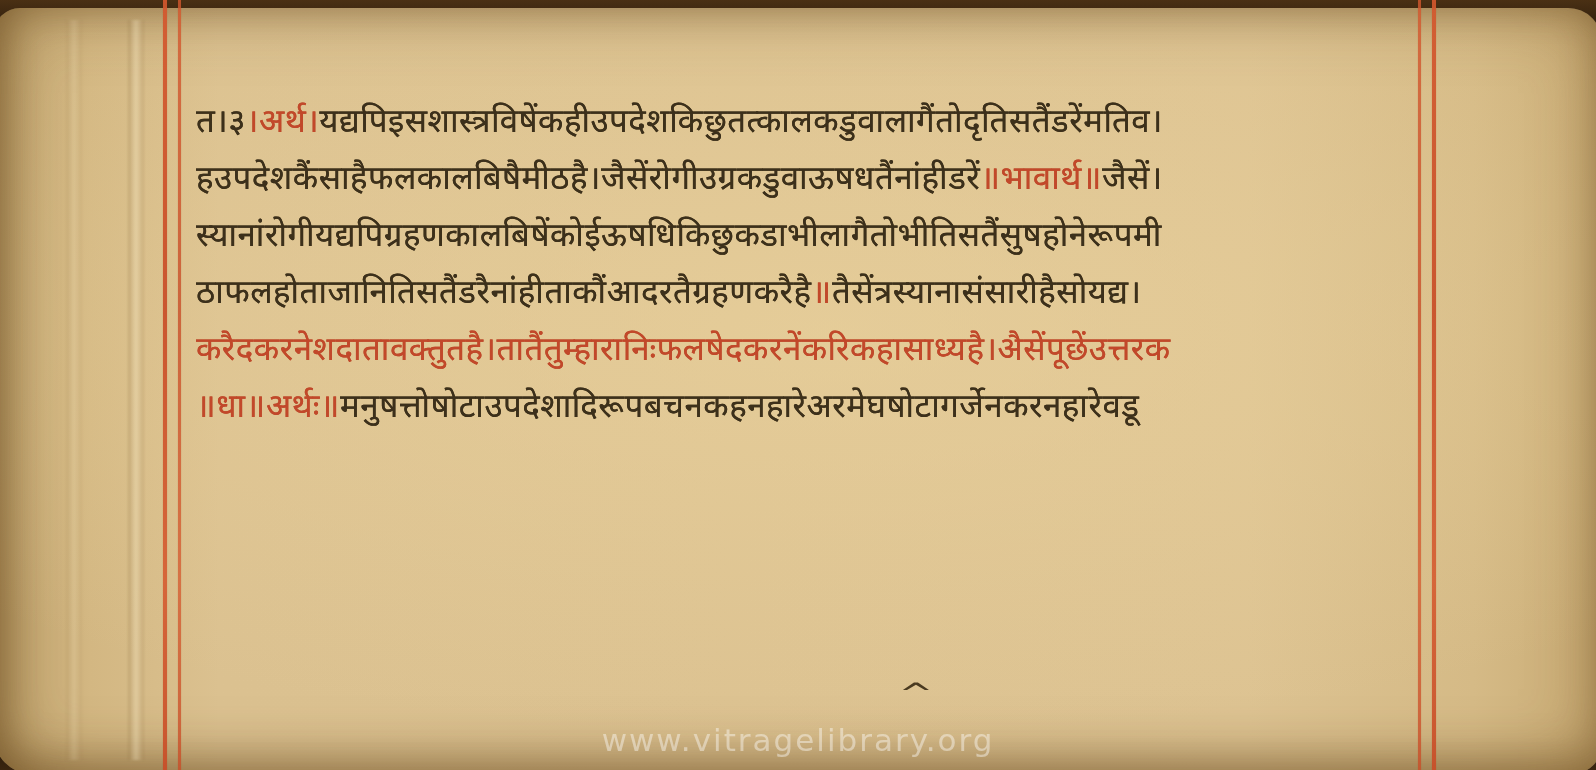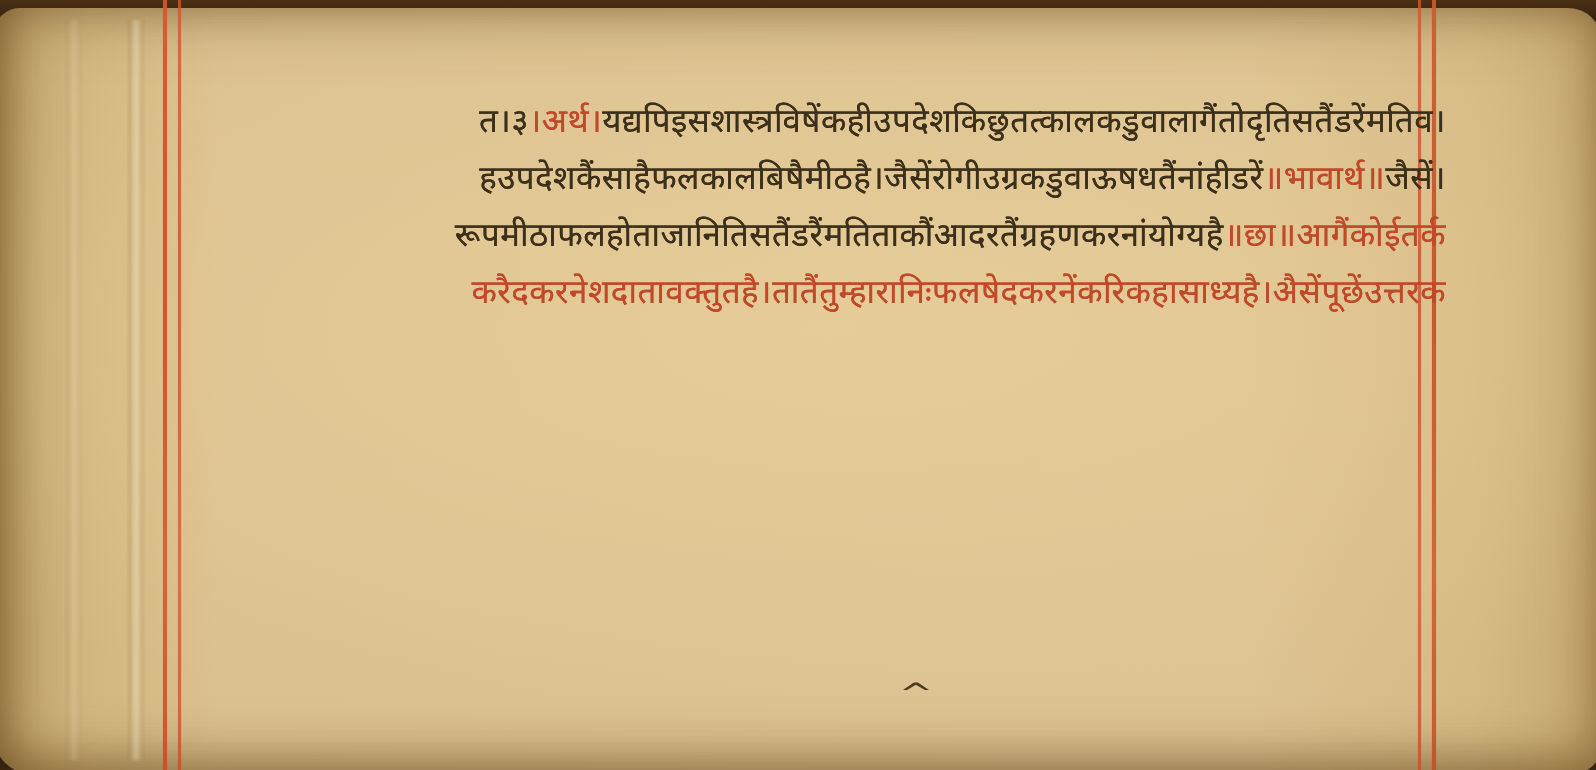--- a/index.html
+++ b/index.html
@@ -34,21 +34,20 @@
     position:absolute; top:0; bottom:0; width:4px;
     background:linear-gradient(180deg,#d4582e 0%, #c94e28 40%, #d65f33 75%, #c94e28 100%);
     opacity:.92;
     box-shadow:0 0 1px rgba(150,40,10,.6);
   }
   .rule.thin{width:3px; opacity:.8;}
   .text-block{
     position:absolute;
     left:196px; right:150px; top:92px;
     color:#3c301b;
-    text-align:right;
   }
   .ms-line{
     height:57px;
     line-height:57px;
     font-size:33px;
     white-space:nowrap;
     overflow:hidden;
     letter-spacing:.5px;
     text-shadow:0 0 .6px rgba(50,36,14,.9);
   }
@@ -80,19 +79,22 @@
   <div class="crease c1"></div>
 
   <div class="rule" style="left:163px;"></div>
   <div class="rule thin" style="left:178px;"></div>
   <div class="rule thin" style="left:1418px;"></div>
   <div class="rule" style="left:1432px;"></div>
 
   <div class="text-block">
       <div class="ms-line"><span class="seg-black">त।३</span><span class="seg-red">।अर्थ।</span><span class="seg-black">यद्यपिइसशास्त्रविषेंकहीउपदेशकिछुतत्कालकडुवालागैंतोदृतिसतैंडरेंमतिव।</span></div>
       <div class="ms-line"><span class="seg-black">हउपदेशकैंसाहैफलकालबिषैमीठहै।जैसेंरोगीउग्रकडुवाऊषधतैंनांहीडरें</span><span class="seg-red">॥भावार्थ॥</span><span class="seg-black">जैसें।</span></div>
-      <div class="ms-line"><span class="seg-black">रूपमीठाफलहोताजानितिसतैंडरैंमतिताकौंआदरतैंग्रहणकरनांयोग्यहै</span><span class="seg-red">॥छा॥आगैंकोईतर्क</span></div>
+      <div class="ms-line"><span class="seg-black">स्यानांरोगीयद्यपिग्रहणकालबिषेंकोईऊषधिकिछुकडाभीलागैतोभीतिसतैंसुषहोनेरूपमी</span></div>
+      <div class="ms-line"><span class="seg-black">ठाफलहोताजानितिसतैंडरैनांहीताकौंआदरतैग्रहणकरैहै</span><span class="seg-red">॥</span><span class="seg-black">तैसेंत्रस्यानासंसारीहैसोयद्य।</span></div>
       <div class="ms-line"><span class="seg-red">करैदकरनेशदातावक्तुतहै।तातैंतुम्हारानिःफलषेदकरनेंकरिकहासाध्यहै।अैसेंपूछेंउत्तरक</span></div>
+      <div class="ms-line"><span class="seg-red">॥धा॥अर्थः॥</span><span class="seg-black">मनुषत्तोषोटाउपदेशादिरूपबचनकहनहारेअरमेघषोटागर्जेनकरनहारेवडू</span></div>
     </div>
 
   <span class="caret-mark" style="left:905px; top:678px;">^</span>
 
+  <div class="watermark">www.vitragelibrary.org</div>
 </div>
 
 </body></html>

